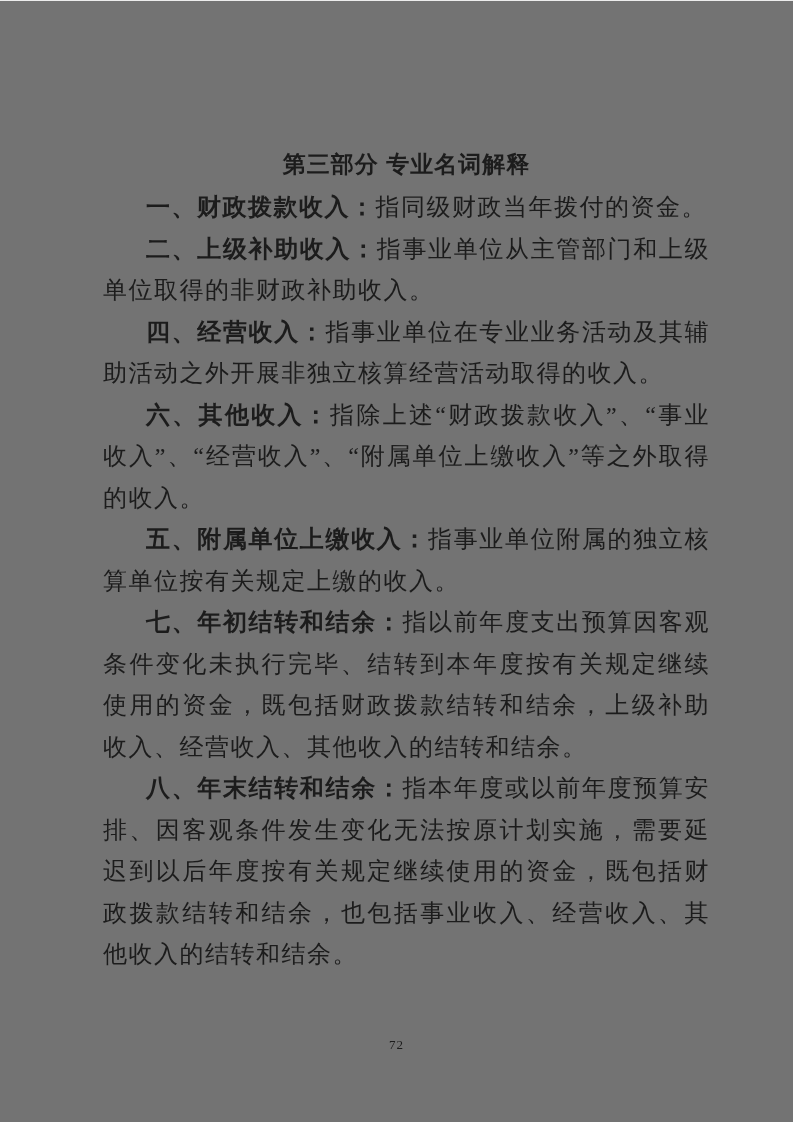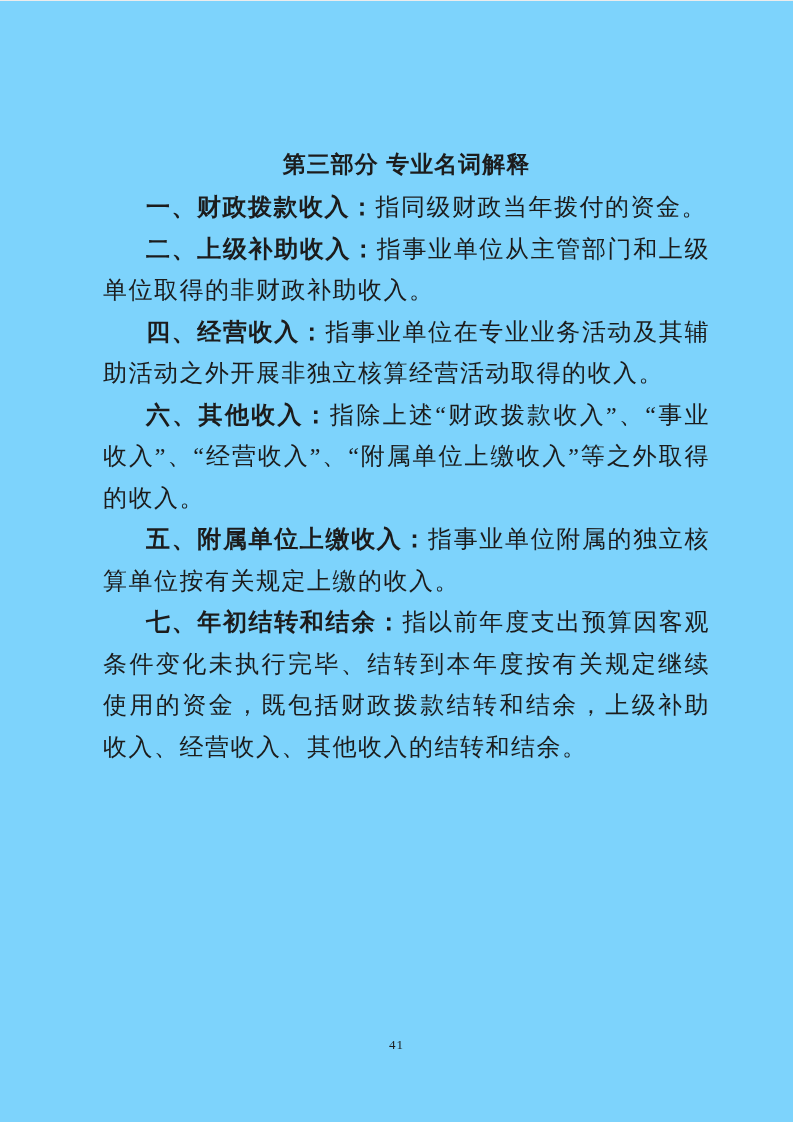--- a/index.html
+++ b/index.html
@@ -2,21 +2,21 @@
 <html><head>
 <meta charset="utf-8">
 <style>
   * { box-sizing: border-box; }
   html, body { margin: 0; padding: 0; background: #ffffff; }
   .page {
     position: relative;
     width: 793px;
     height: 1122px;
     margin: 0 auto;
-    background: #7dd3fc;
+    background: #737373;
     border-top: 1px solid #ececec;
     overflow: hidden;
     font-family: "Liberation Serif", "DejaVu Serif", serif;
     color: #1c1c1c;
   }
   .content {
     position: absolute;
     left: 103px;
     top: 142px;
     width: 607px;
@@ -65,17 +65,18 @@
 
 
     <p class="para"><span class="term">四、经营收入：</span><span class="definition">指事业单位在专业业务活动及其辅助活动之外开展非独立核算经营活动取得的收入。</span></p>
 
     <p class="para"><span class="term">六、其他收入：</span><span class="definition">指除上述“财政拨款收入”、“事业收入”、“经营收入”、“附属单位上缴收入”等之外取得的收入。</span></p>
 
     <p class="para"><span class="term">五、附属单位上缴收入：</span><span class="definition">指事业单位附属的独立核算单位按有关规定上缴的收入。</span></p>
 
     <p class="para"><span class="term">七、年初结转和结余：</span><span class="definition">指以前年度支出预算因客观条件变化未执行完毕、结转到本年度按有关规定继续使用的资金，既包括财政拨款结转和结余，上级补助收入、经营收入、其他收入的结转和结余。</span></p>
 
+    <p class="para"><span class="term">八、年末结转和结余：</span><span class="definition">指本年度或以前年度预算安排、因客观条件发生变化无法按原计划实施，需要延迟到以后年度按有关规定继续使用的资金，既包括财政拨款结转和结余，也包括事业收入、经营收入、其他收入的结转和结余。</span></p>
 
   </div>
 
-  <div class="page-footer">41</div>
+  <div class="page-footer">72</div>
 </div>
 
 </body></html>

